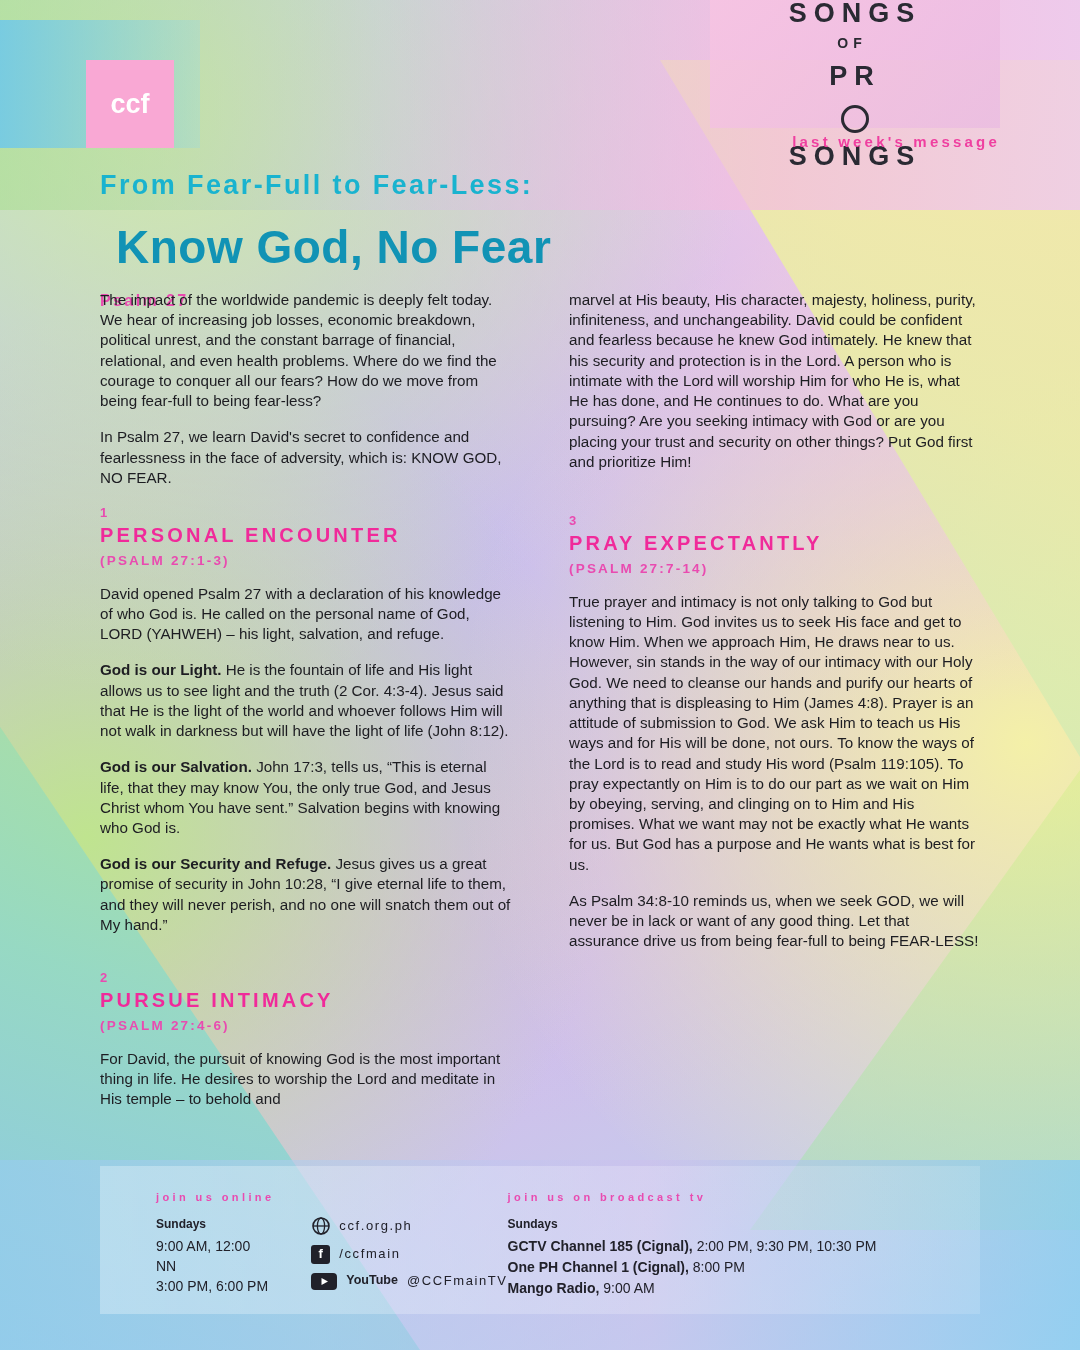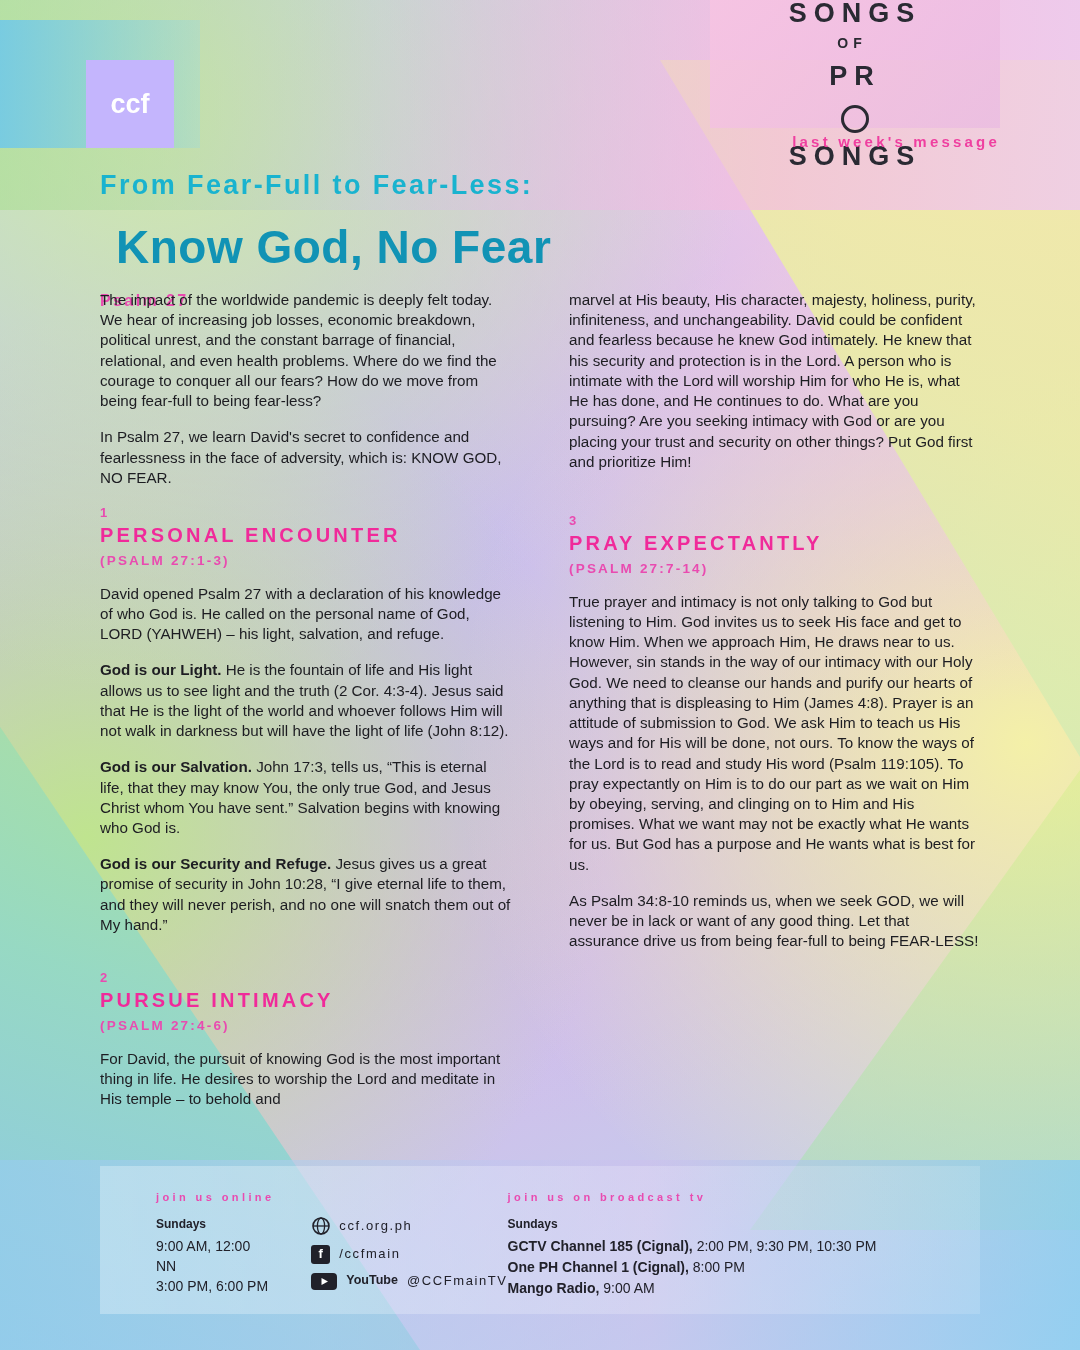--- a/index.html
+++ b/index.html
@@ -44,21 +44,21 @@
     background:linear-gradient(90deg, rgba(167,222,142,.55) 0%, rgba(201,186,238,.25) 35%, rgba(243,190,224,.75) 72%, rgba(239,203,236,.85) 100%);
   }
   .blue-wash-bottom{
     position:absolute;left:0;bottom:0;width:1080px;height:190px;
     background:linear-gradient(90deg, rgba(150,205,235,.75) 0%, rgba(178,205,240,.55) 30%, rgba(205,190,238,.45) 60%, rgba(140,205,240,.8) 100%);
   }
 
   
   .ccf-box{
     position:absolute;left:86px;top:60px;width:88px;height:88px;
-    background:#c4b5fd;display:flex;align-items:center;justify-content:center;
+    background:#f9a8d4;display:flex;align-items:center;justify-content:center;
   }
   .ccf-box svg{display:block;}
   .ccf-halo{
     position:absolute;left:0px;top:20px;width:200px;height:128px;
     background:linear-gradient(90deg, rgba(110,200,235,.85), rgba(140,215,240,.25));
   }
   .songs-box{
     position:absolute;right:80px;top:0;width:290px;height:128px;
     background:linear-gradient(135deg, rgba(247,196,226,.85), rgba(233,185,226,.7));
     display:flex;align-items:center;justify-content:center;

